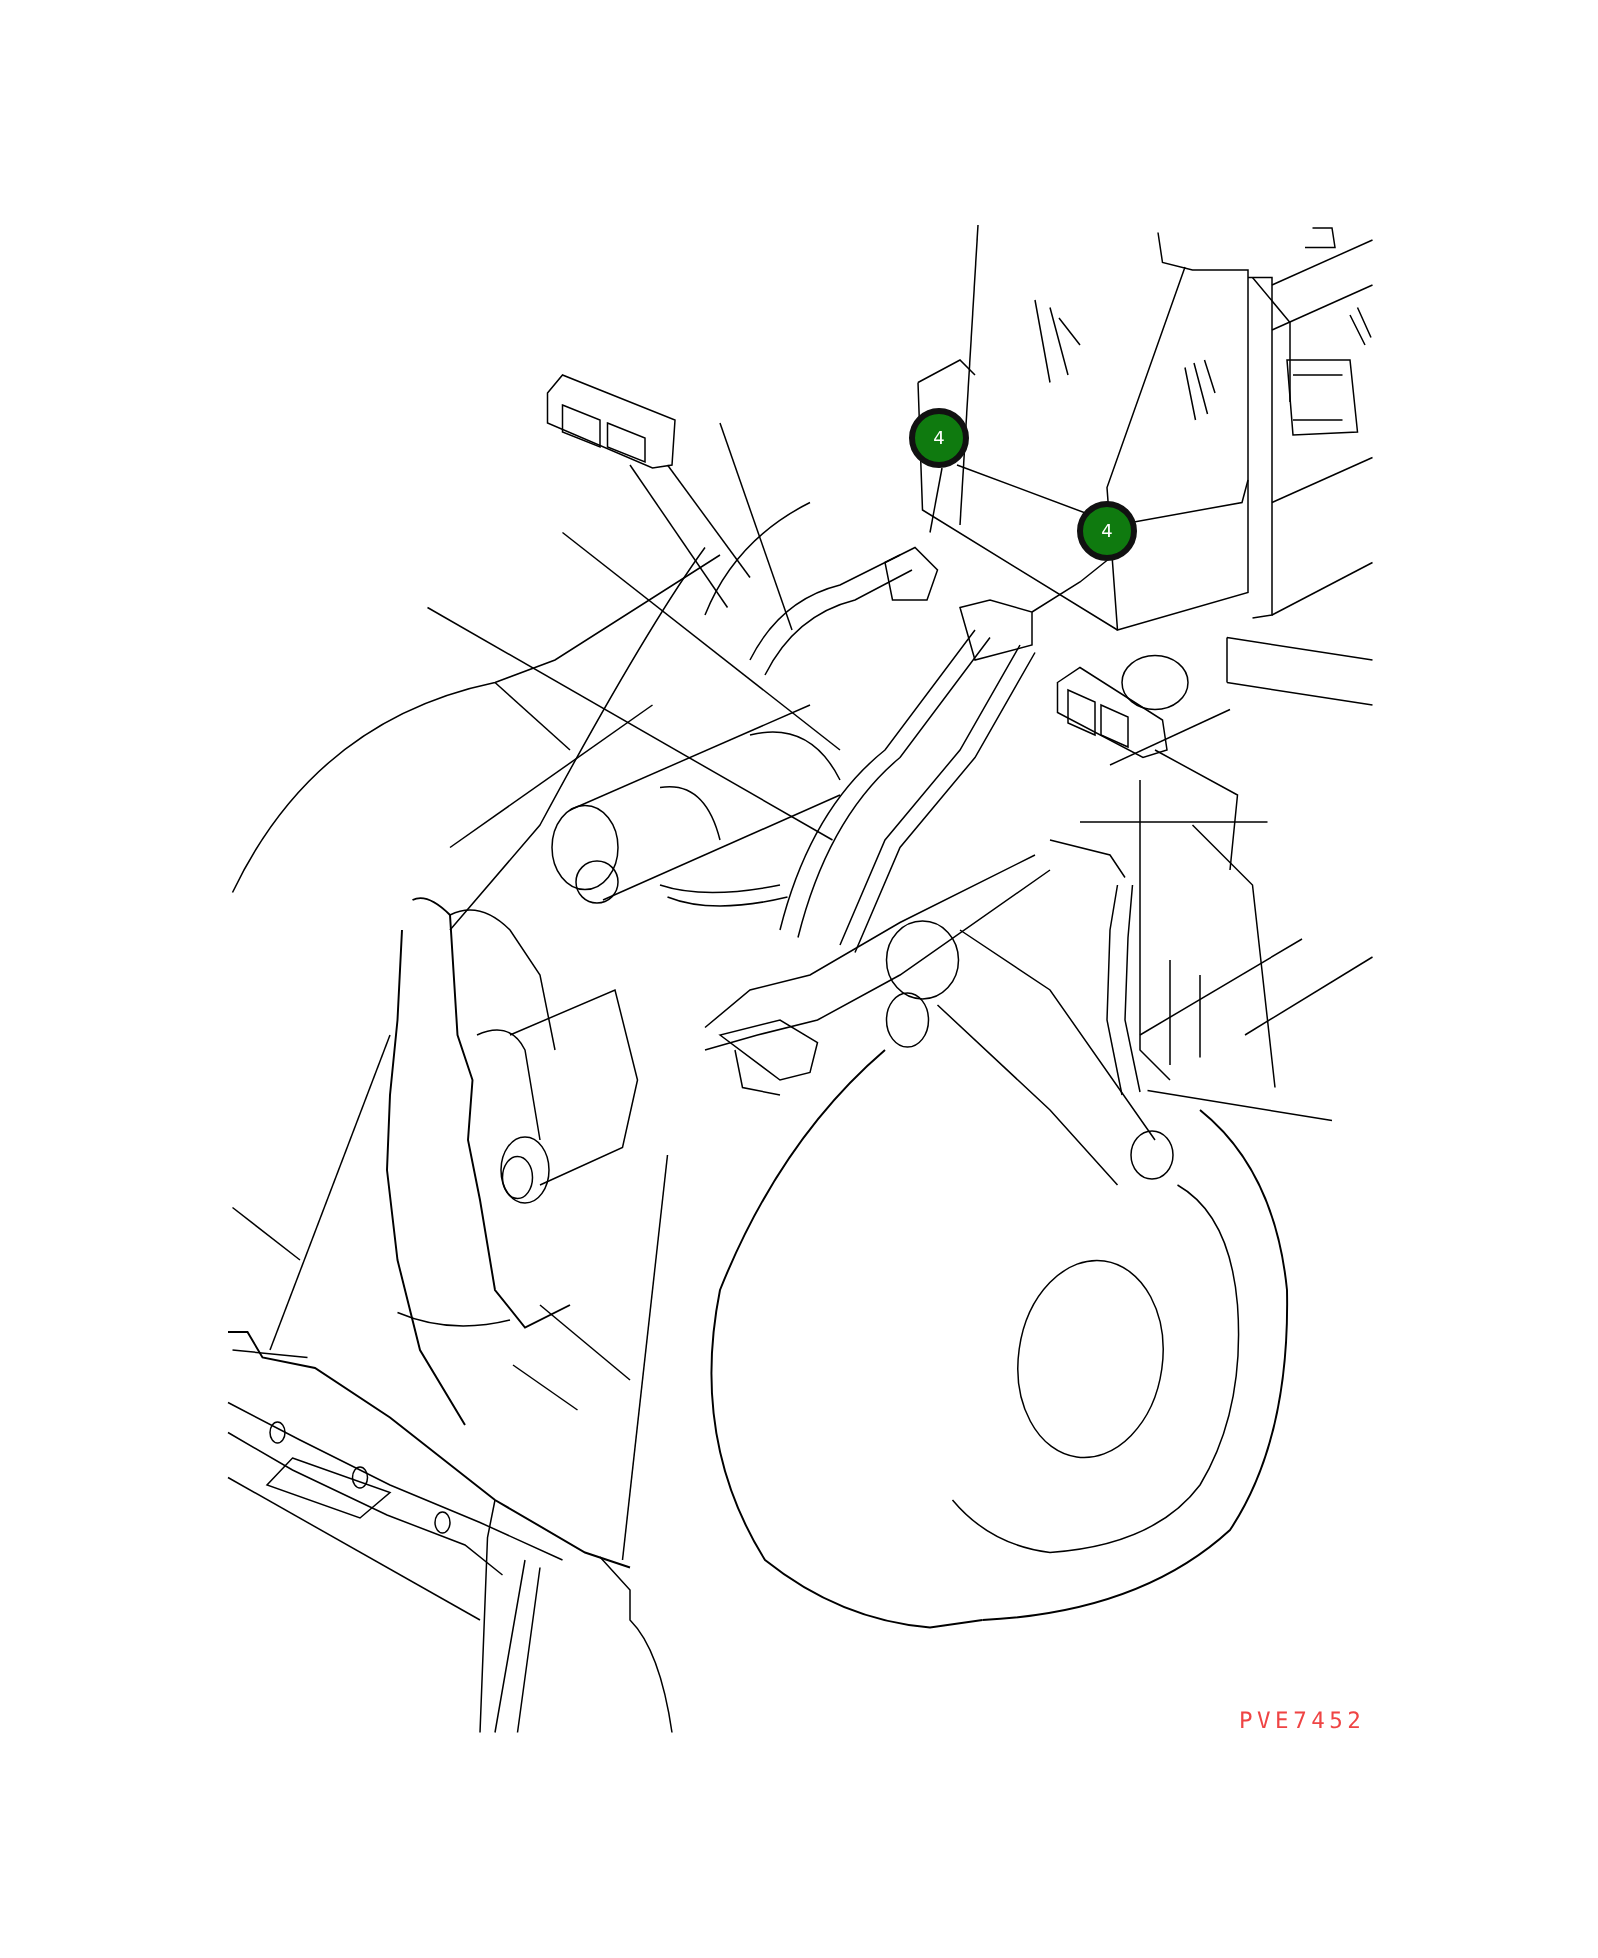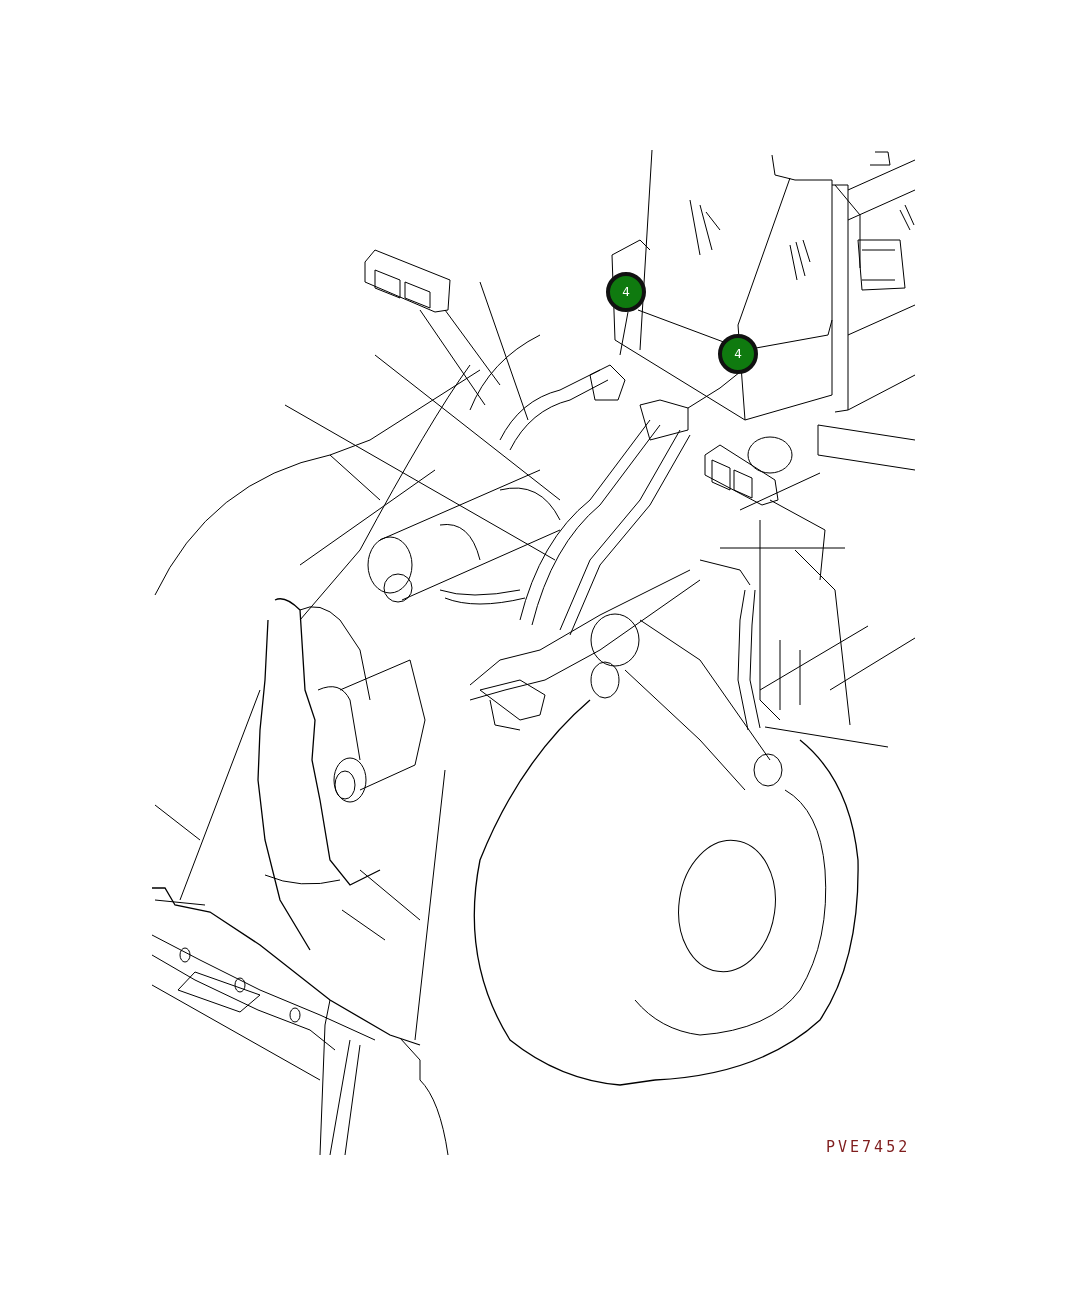--- a/index.html
+++ b/index.html
@@ -1,21 +1,21 @@
 <!DOCTYPE html>
 <html><head>
   <meta charset="utf-8">
   <style>
     html, body { margin: 0; padding: 0; background: #ffffff; }
     body { width: 1065px; height: 1305px; position: relative; overflow: hidden; font-family: "DejaVu Sans Mono", monospace; }
     #diagram { position: absolute; left: 0; top: 0; width: 1065px; height: 1305px; }
     .ln { fill: none; stroke: #000; stroke-width: 1; }
     .ln2 { fill: none; stroke: #000; stroke-width: 1.3; }
     .callout { position: absolute; width: 32px; height: 32px; border-radius: 50%; background: #0f7a0f; border: 4px solid #111; display: flex; align-items: center; justify-content: center; color: #fff; font-family: "DejaVu Sans", sans-serif; font-size: 12px; cursor: pointer; }
-    .fig-id { position: absolute; left: 826px; top: 1138px; font-size: 15px; letter-spacing: 3px; color: #7f1d1d; font-family: "DejaVu Sans Mono", monospace; }
+    .fig-id { position: absolute; left: 826px; top: 1138px; font-size: 15px; letter-spacing: 3px; color: #ef4444; font-family: "DejaVu Sans Mono", monospace; }
   </style>
 </head>
 <body>
 
 <svg id="diagram" viewBox="0 0 1065 1305" xmlns="http://www.w3.org/2000/svg">
 
   <g>
     <path class="ln" d="M652 150 L640 350"></path>
     <path class="ln" d="M480 282 L528 420"></path>
     <path class="ln" d="M375 355 L560 500"></path>

